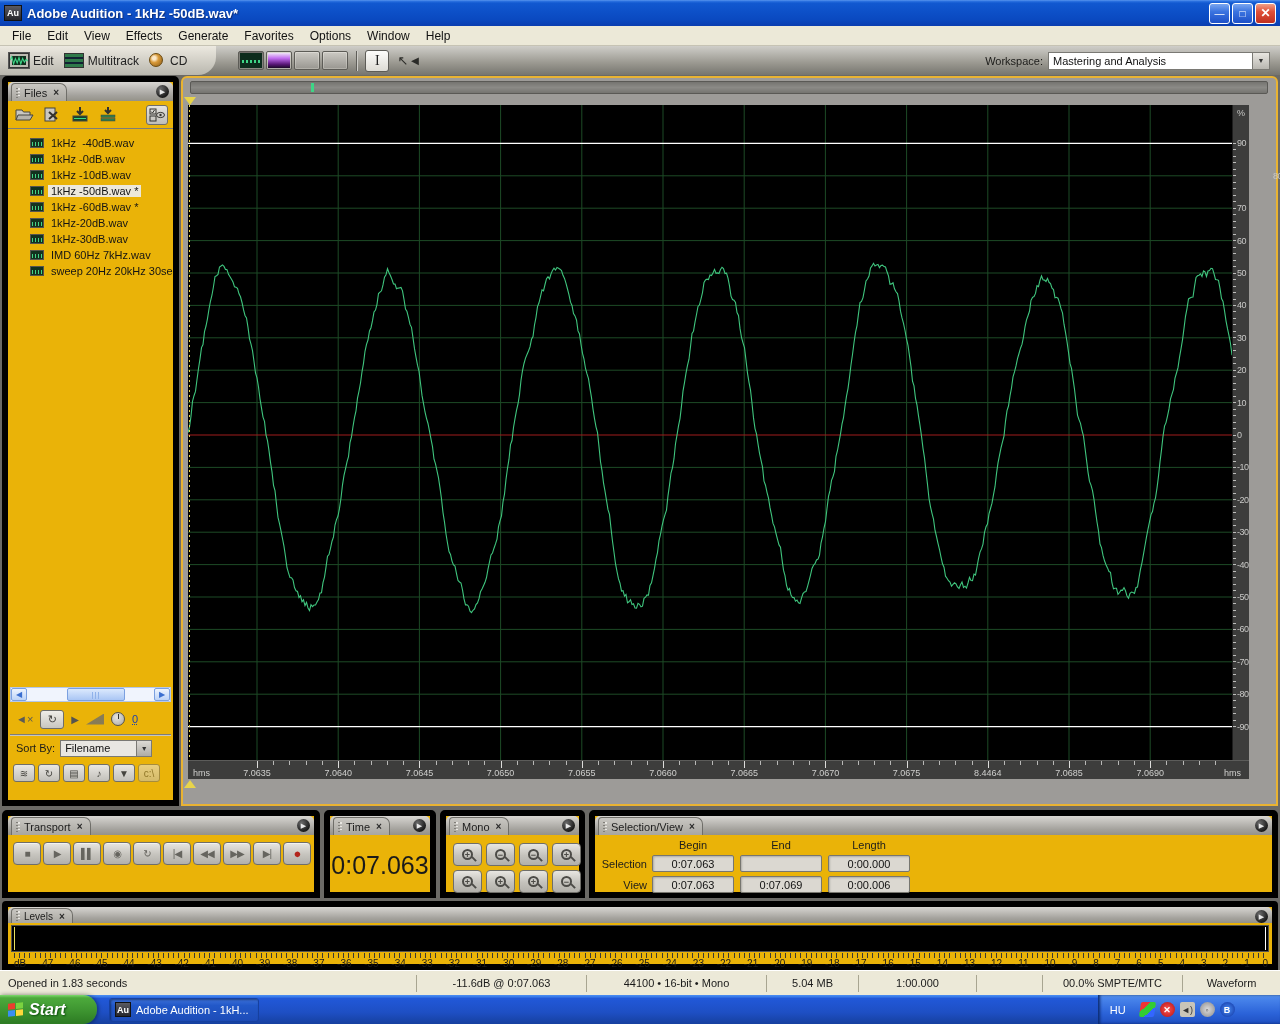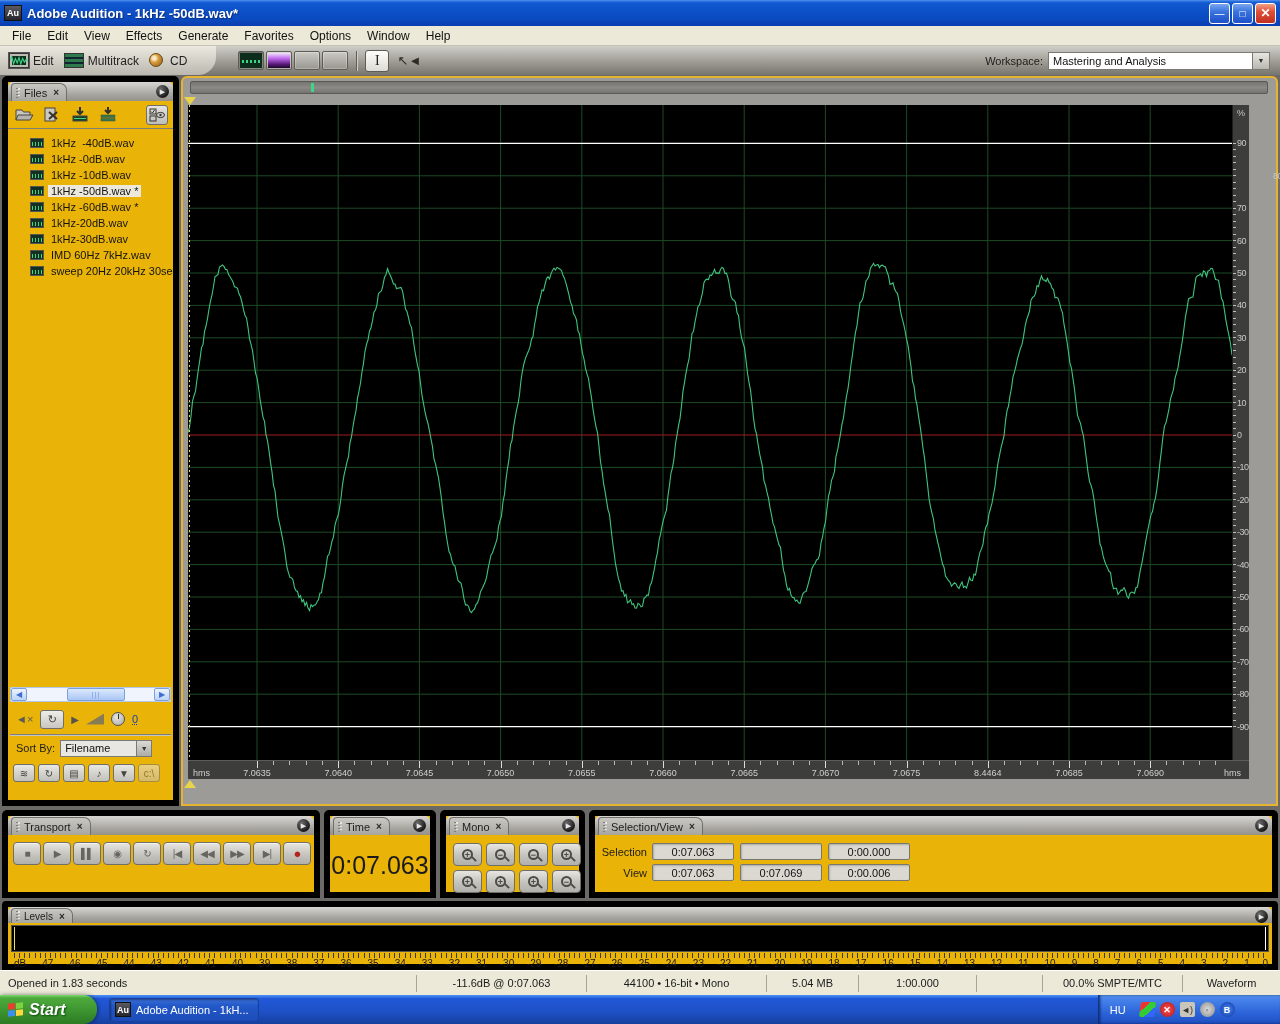--- a/index.html
+++ b/index.html
@@ -613,20 +613,25 @@
       <div class="tab">
         <span class="tab-grip"></span>
         <span>Selection/View</span>
         <span class="tab-x">×</span>
       </div>
       <div class="pmenu">
           <span>▶</span>
         </div>
     </div>
     <div class="sv-grid">
+      <div class="sv-headrow">
+        <span>Begin</span>
+        <span>End</span>
+        <span>Length</span>
+      </div>
       <div class="sv-row">
         <span class="sv-rowlabel">Selection</span>
         <div class="sv-box">0:07.063</div>
         <div class="sv-box"></div>
         <div class="sv-box">0:00.000</div>
       </div>
       <div class="sv-row">
         <span class="sv-rowlabel">View</span>
         <div class="sv-box">0:07.063</div>
         <div class="sv-box">0:07.069</div>

